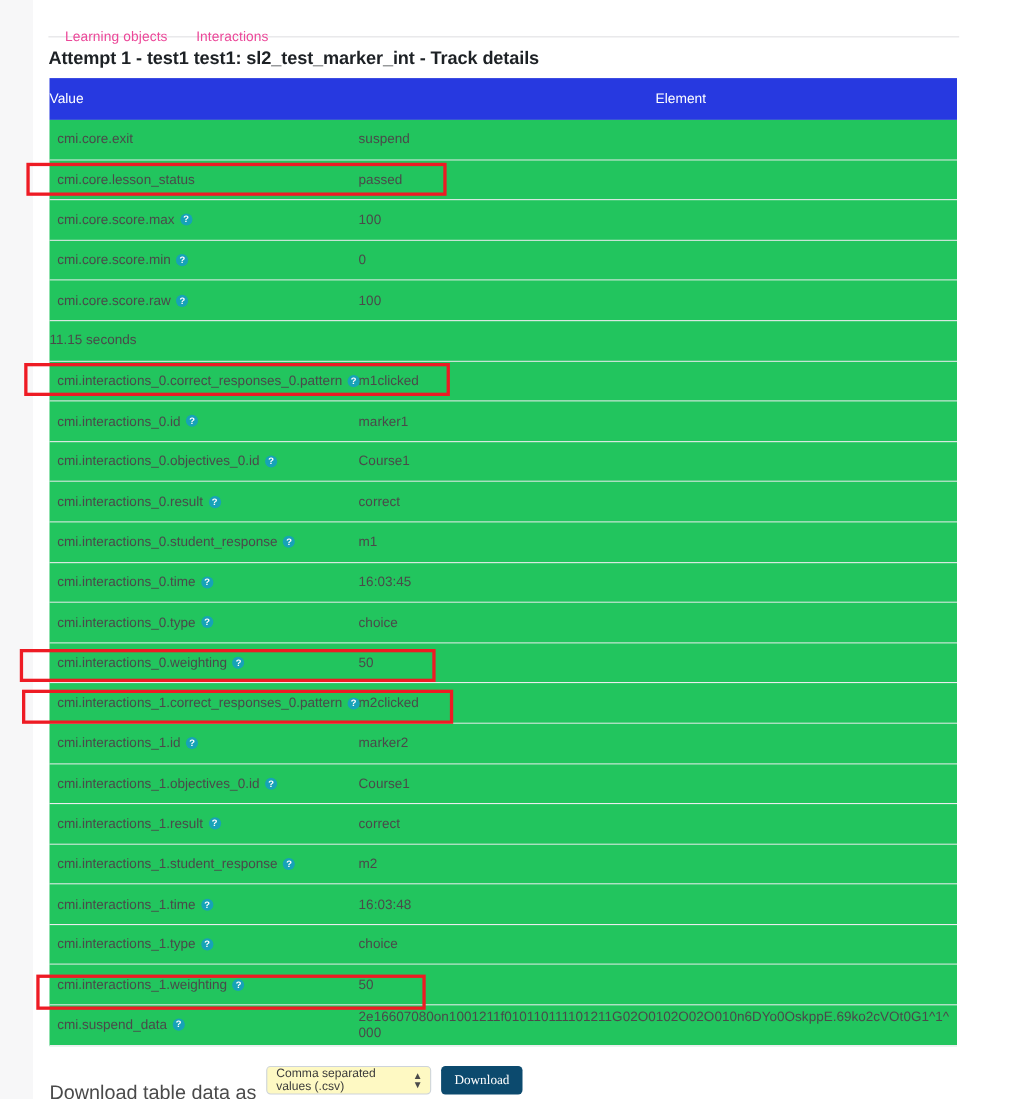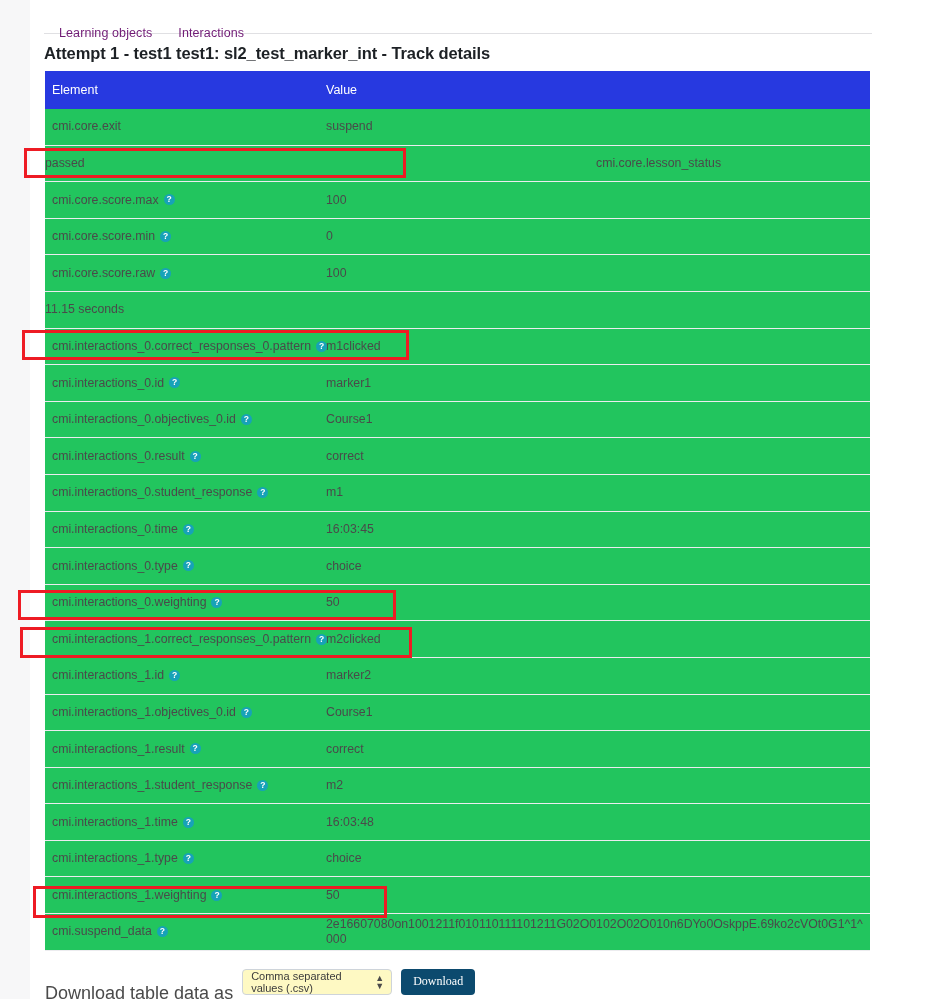--- a/index.html
+++ b/index.html
@@ -20,21 +20,21 @@
   }
 
   
   .tabbar {
     position: absolute; left: 44px; top: 0; width: 828px; height: 34px;
     border-bottom: 1px solid #e0e0e3;
     display: flex; align-items: center; gap: 22px;
     padding-left: 13px;
   }
   .tab {
-    font-size: 12.5px; color: #701a75; letter-spacing: .1px;
+    font-size: 12.5px; color: #ec4899; letter-spacing: .1px;
     padding: 4px 2px; cursor: pointer; white-space: nowrap; margin-top: 32px;
   }
 
   
   .title {
     position: absolute; left: 44px; top: 44px;
     font-size: 16.5px; font-weight: bold; color: #1d2125;
     letter-spacing: -.1px; white-space: nowrap;
   }
 
@@ -118,35 +118,35 @@
 
   <div class="tabbar">
     <div class="tab">Learning objects</div>
     <div class="tab">Interactions</div>
   </div>
 
   <div class="title">Attempt 1 - test1 test1: sl2_test_marker_int - Track details</div>
 
   <div class="table">
     <div class="thead" style="background: rgb(39, 57, 224);">
+      <div class="th col-val">Value</div>
       <div class="th col-el">Element</div>
-      <div class="th col-val">Value</div>
     </div>
     <div id="tbody">
         <div class="trow">
           <div class="td el">
             <span>cmi.core.exit</span>
           </div>
           <div class="td val">suspend</div>
         </div>
         <div class="trow">
+          <div class="td el">
+            <span>cmi.core.lesson_status</span>
+          </div>
           <div class="td val">passed</div>
-          <div class="td el">
-            <span>cmi.core.lesson_status</span>
-          </div>
         </div>
         <div class="trow">
           <div class="td el">
             <span>cmi.core.score.max</span>
             <span class="help" style="background: rgb(23, 162, 184);"></span>
           </div>
           <div class="td val">100</div>
         </div>
         <div class="trow">
           <div class="td el">

